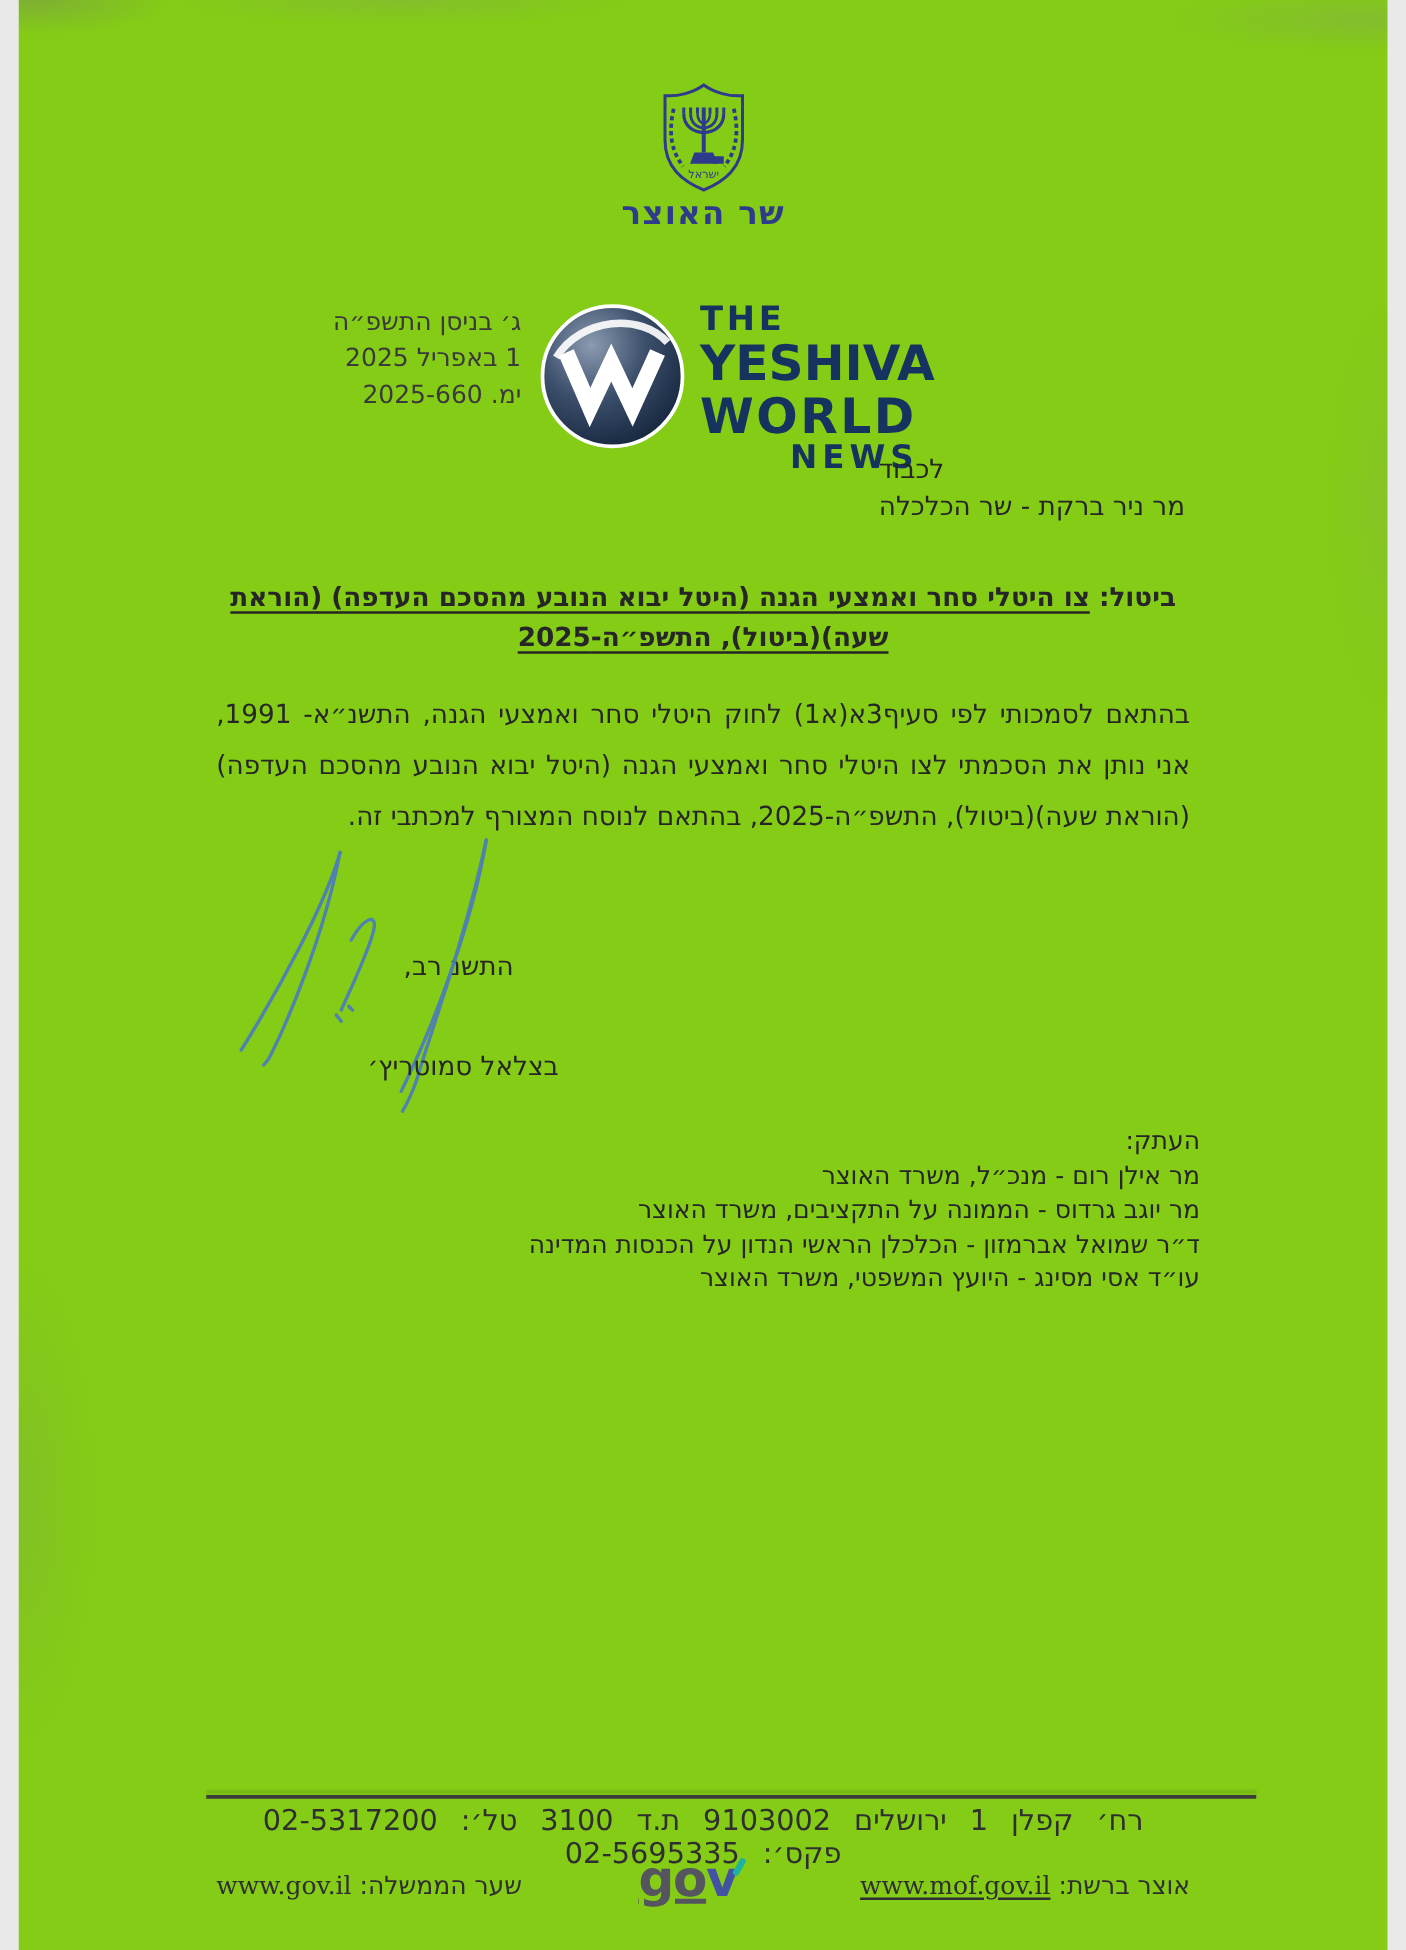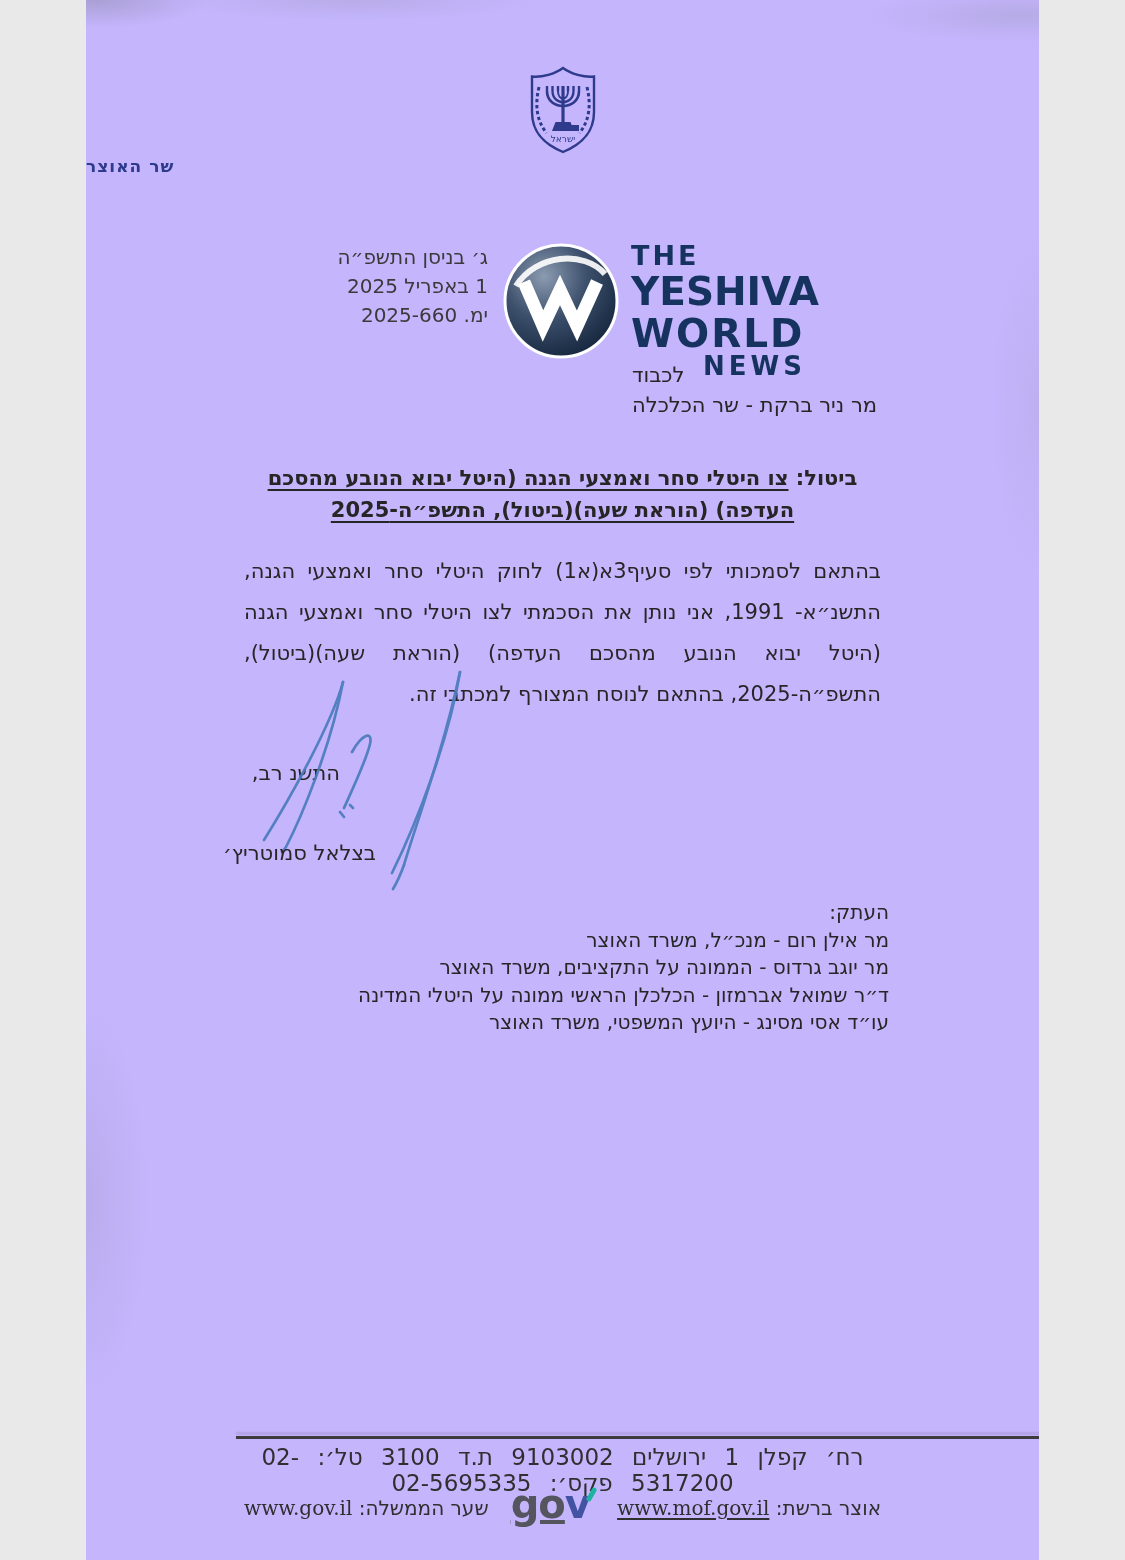--- a/index.html
+++ b/index.html
@@ -1,40 +1,41 @@
 <!DOCTYPE html>
 <html lang="he"><head>
 <meta charset="utf-8">
 <style>
   html,body{margin:0;padding:0;background:#e9e9e9;}
   #page{
     position:relative;
-    width:953px;height:1560px;
+    width:1083px;height:1560px;
     margin:0 auto;
-    background:#c4b5fd;
+    background:#84cc16;
     font-family:"DejaVu Sans", sans-serif;
     color:#262626;
     overflow:hidden;
+    padding-left:12px;
   }
   
   #page::before{
     content:"";position:absolute;inset:0;pointer-events:none;
     background:
       radial-gradient(160px 40px at 1% 0%, rgba(110,110,118,.30), transparent 70%),
       radial-gradient(260px 30px at 28% 0%, rgba(130,130,138,.18), transparent 70%),
       radial-gradient(220px 38px at 98% 1%, rgba(130,130,138,.20), transparent 70%),
       radial-gradient(70px 240px at 100% 26%, rgba(140,140,148,.12), transparent 70%),
       radial-gradient(90px 280px at 0% 77%, rgba(120,120,128,.14), transparent 70%);
   }
   .abs{position:absolute;}
   .rtl{direction:rtl;unicode-bidi:plaintext;}
 
   
   #emblem{left:50%;top:64px;transform:translateX(-50%);}
-  #ministry{left:0;right:0;top:156px;text-align:left;font-size:17px;font-weight:bold;
+  #ministry{left:0;right:0;top:156px;text-align:center;font-size:26px;font-weight:bold;
     color:#2e3a8c;letter-spacing:1px;}
 
   
   #dateblock{left:228px;width:174px;top:243px;text-align:right;font-size:20px;
     line-height:29px;color:#3a3a3a;}
 
   
   #ywn{left:416px;top:236px;width:310px;height:140px;}
   #ywn .mark{position:absolute;left:0;top:6px;}
   #ywn .wordmark{position:absolute;left:129px;top:6px;width:175px;color:#16335f;
@@ -158,21 +159,21 @@
       <path d="M216 12 C 199 92, 170 170, 160 205"></path>
       <path d="M160 205 C 156 216, 152 224, 149 229"></path>
     </g>
   </svg>
   <div class="abs rtl" id="signame">בצלאל סמוטריץ׳</div>
 
   <div class="abs rtl" id="cc">
     <div>העתק:</div>
     <div>מר אילן רום - מנכ״ל, משרד האוצר</div>
     <div>מר יוגב גרדוס - הממונה על התקציבים, משרד האוצר</div>
-    <div>ד״ר שמואל אברמזון - הכלכלן הראשי ממונה על היטלי המדינה</div>
+    <div>ד״ר שמואל אברמזון - הכלכלן הראשי הנדון על הכנסות המדינה</div>
     <div>עו״ד אסי מסינג - היועץ המשפטי, משרד האוצר</div>
   </div>
 
   <div class="abs" id="rule"></div>
   <div class="abs rtl" id="address">רח׳ קפלן 1 ירושלים 9103002 ת.ד 3100 טל׳: 02-5317200 פקס׳: 02-5695335</div>
 
   <div class="abs" id="footer-row">
     <div>
       <span>אוצר ברשת:</span>
       <span class="url link">www.mof.gov.il</span>

